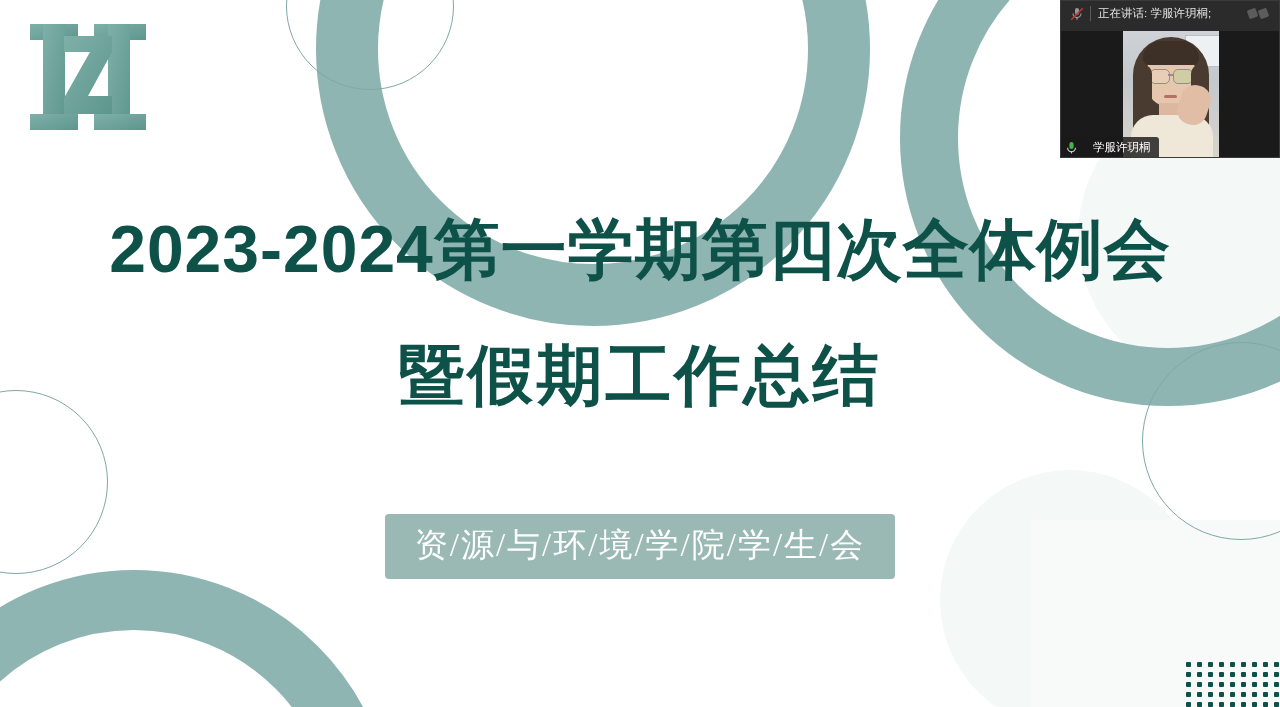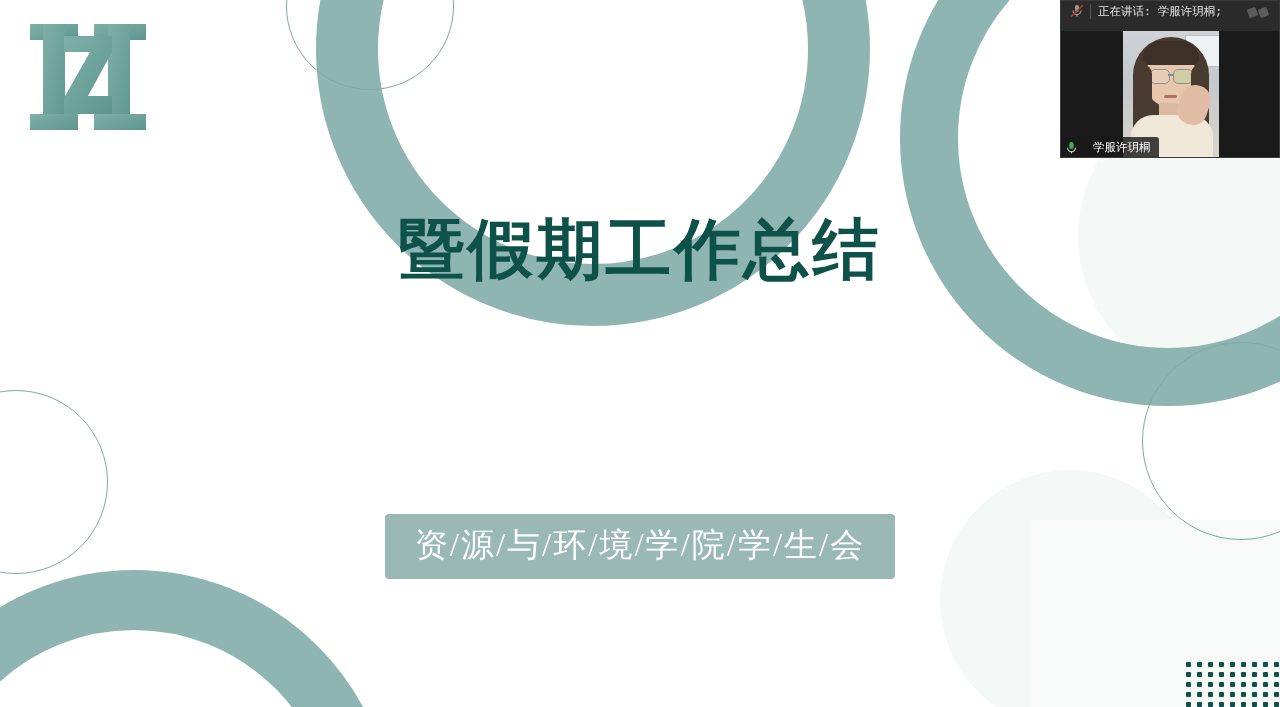--- a/index.html
+++ b/index.html
@@ -183,24 +183,23 @@
     background: #1f1f1f;
     border: 1px solid #3a3a3a;
     box-sizing: border-box;
     overflow: hidden;
   }
   #zoom-header {
     position: relative;
     height: 30px;
     background: #2b2b2b;
     display: flex;
-    align-items: flex-end;
-    padding: 12px 6px;
+    align-items: flex-start;
+    padding: 5px 6px;
     box-sizing: border-box;
-    font-family: Liberation Mono, monospace;
   }
   #zoom-mic-muted {
     width: 16px;
     height: 16px;
     flex: 0 0 auto;
     margin: 0 5px 0 2px;
   }
   #zoom-header-divider {
     width: 1px;
     height: 15px;
@@ -343,20 +342,21 @@
 
       <rect x="68" y="6" width="52" height="16" fill="url(#lg)"></rect>
       <rect x="82" y="6" width="22" height="106" fill="url(#lg)"></rect>
       <rect x="68" y="96" width="52" height="16" fill="url(#lg)"></rect>
 
       <polygon points="38,18 86,18 86,34 62,78 86,78 86,96 38,96 38,80 64,34 38,34" fill="url(#lg)"></polygon>
     </svg>
   </div>
 
   <div id="title-block">
+    <div class="title-line" id="title-line-1">2023-2024第一学期第四次全体例会</div>
     <div class="title-line" id="title-line-2">暨假期工作总结</div>
   </div>
 
   <div id="subtitle-wrap">
     <span id="subtitle-pill">资/源/与/环/境/学/院/学/生/会</span>
   </div>
 
   <div id="dot-grid">
     <i></i>
       <i></i>

